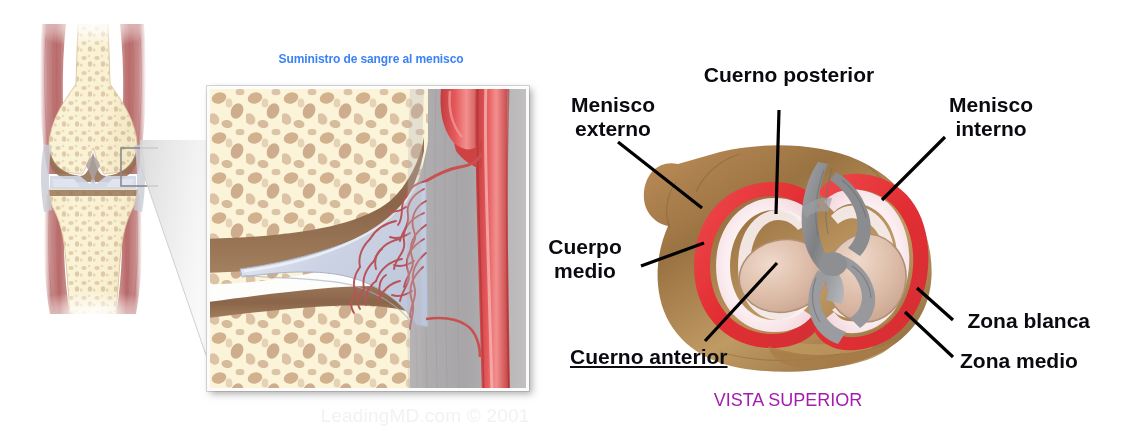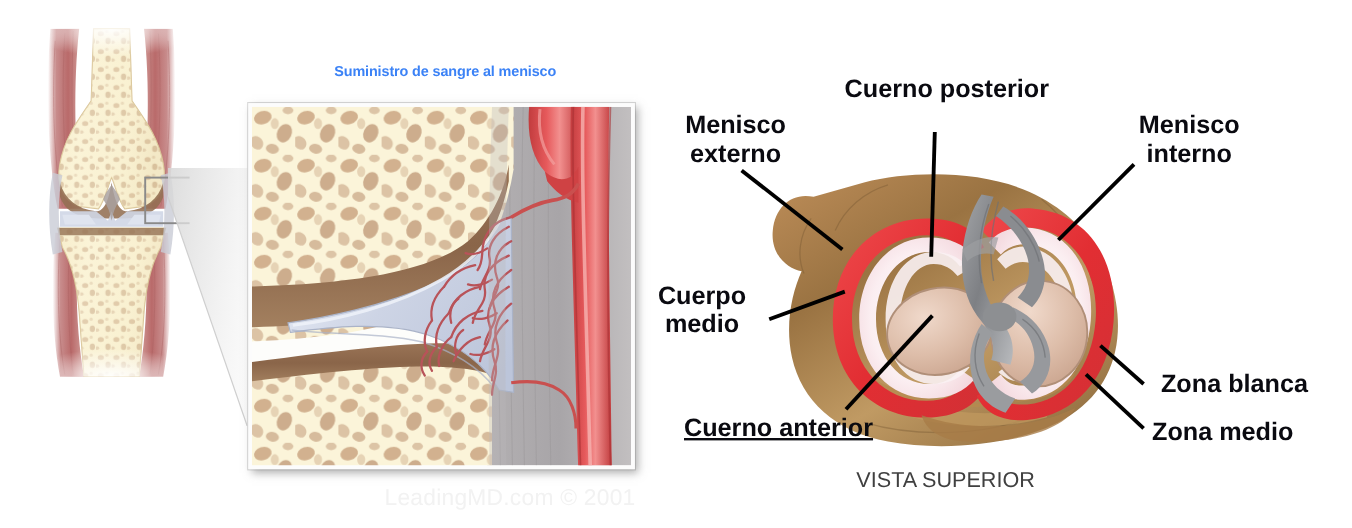--- a/index.html
+++ b/index.html
@@ -81,21 +81,21 @@
   #lbl-cuerpo-medio     { left: 540px; top: 235px; width: 90px;  text-align: center; }
   #lbl-cuerno-anterior  { left: 570px; top: 345px; width: 170px; text-align: left; text-decoration: underline; }
   #lbl-zona-blanca      { left: 960px; top: 309px; width: 130px; text-align: right; }
   #lbl-zona-roja        { left: 960px; top: 349px; width: 120px; text-align: left; }
 
   #caption-vista {
     left: 668px; top: 390px; width: 240px;
     text-align: center;
     font-size: 18px;
     font-weight: normal;
-    color: #404040;
+    color: #a21caf;
   }
 
   
   #leader-lines {
     left: 0; top: 0; width: 1127px; height: 440px;
     pointer-events: none;
   }
   #leader-lines line { stroke: #000000; stroke-width: 3.2; stroke-linecap: butt; }
 </style>
 </head>

